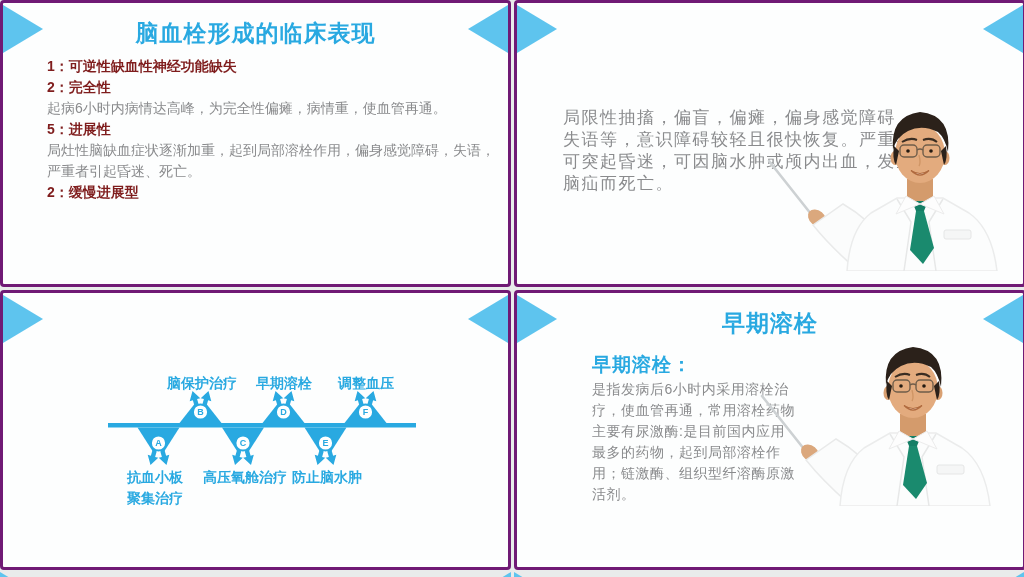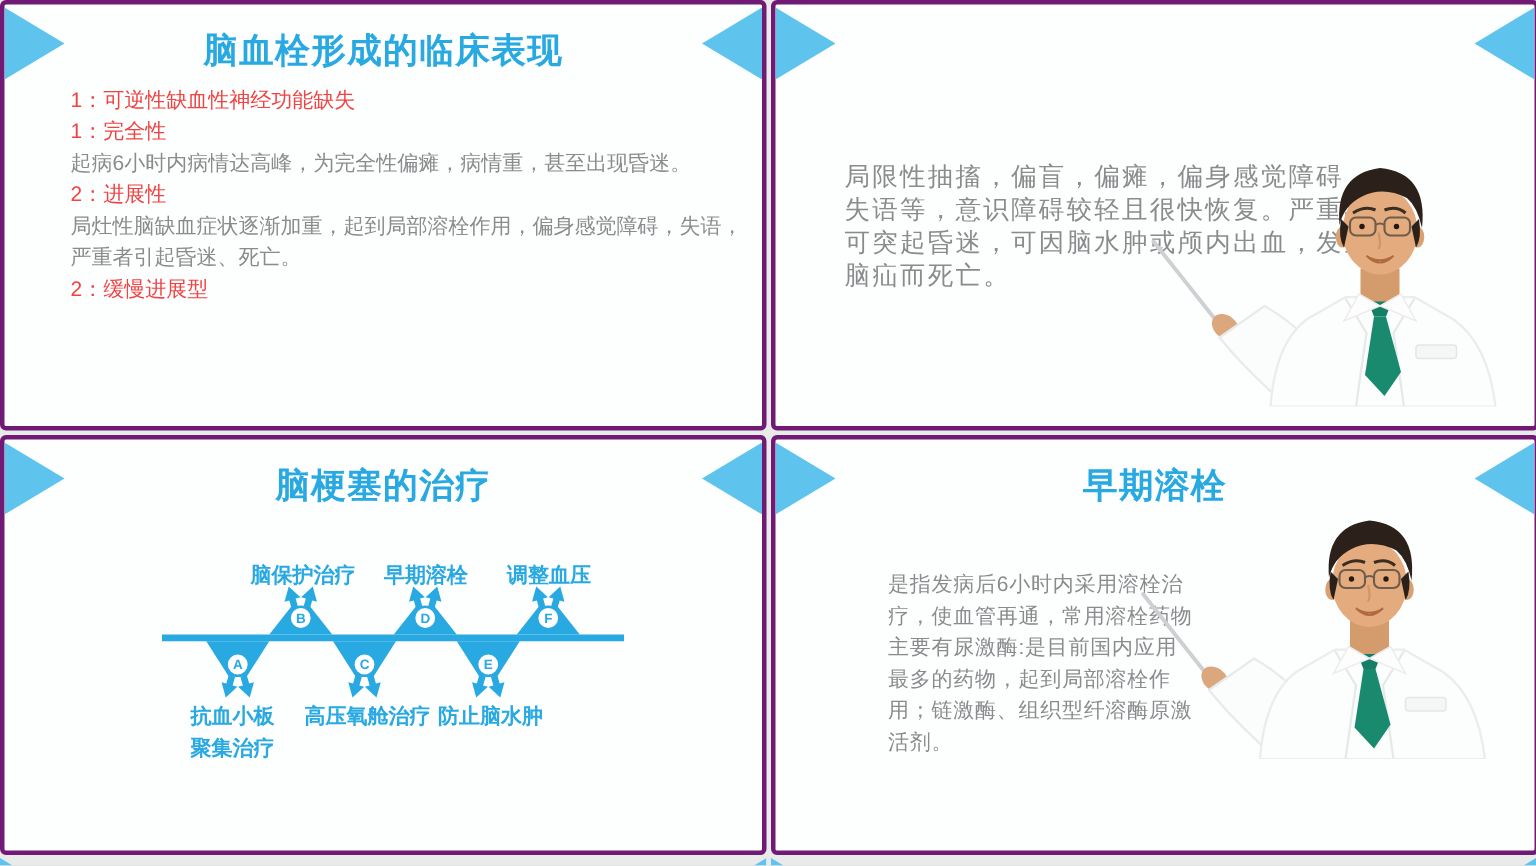--- a/index.html
+++ b/index.html
@@ -23,21 +23,21 @@
   .tri-left{right:0;clip-path:polygon(100% 0,0 50%,100% 100%);}
 
   .slide-title{
     position:absolute;top:15px;left:0;right:0;text-align:center;
     font-size:23px;font-weight:bold;color:#29a9e1;letter-spacing:1px;
   }
 
   
   .s1-content{position:absolute;left:44px;top:53px;width:452px;
     font-size:14px;line-height:21px;color:#8a8b8d;}
-  .s1-heading{font-weight:normal;color:#ef4444;}
+  .s1-heading{font-weight:bold;color:#7f1d1d;}
 
   
   .sub-heading{position:absolute;font-size:19px;font-weight:bold;color:#29a9e1;letter-spacing:1px;}
   #slide-2 .sub-heading{left:46px;top:78px;}
   #slide-2 .body-text{position:absolute;left:46px;top:104px;width:362px;
     font-size:17px;letter-spacing:1.5px;line-height:22px;color:#8a8b8d;}
   #slide-4 .sub-heading{left:75px;top:59px;}
   #slide-4 .body-text{position:absolute;left:75px;top:86px;width:206px;
     font-size:14px;letter-spacing:0.5px;line-height:21px;color:#8a8b8d;}
 
@@ -55,23 +55,23 @@
 <body>
 
 <div class="stage">
 
   <div class="slide" id="slide-1">
     <div class="tri tri-right"></div>
     <div class="tri tri-left"></div>
     <div class="slide-title">脑血栓形成的临床表现</div>
     <div class="s1-content">
       <div class="s1-heading">1：可逆性缺血性神经功能缺失</div>
-      <div class="s1-heading">1：完全性</div>
-      <div class="s1-body">起病6小时内病情达高峰，为完全性偏瘫，病情重，甚至出现昏迷。</div>
-      <div class="s1-heading">2：进展性</div>
+      <div class="s1-heading">2：完全性</div>
+      <div class="s1-body">起病6小时内病情达高峰，为完全性偏瘫，病情重，使血管再通。</div>
+      <div class="s1-heading">5：进展性</div>
       <div class="s1-body">局灶性脑缺血症状逐渐加重，起到局部溶栓作用，偏身感觉障碍，失语，严重者引起昏迷、死亡。</div>
       <div class="s1-heading">2：缓慢进展型</div>
     </div>
   </div>
 
   <div class="slide" id="slide-2">
     <div class="tri tri-right"></div>
     <div class="tri tri-left"></div>
     <div class="body-text">局限性抽搐，偏盲，偏瘫，偏身感觉障碍，失语等，意识障碍较轻且很快恢复。严重者可突起昏迷，可因脑水肿或颅内出血，发生脑疝而死亡。</div>
     <svg class="doctor" viewBox="0 0 270 170">
@@ -101,21 +101,20 @@
       <circle cx="161" cy="50" r="1.8" fill="#241a12"></circle>
       <circle cx="184" cy="50" r="1.8" fill="#241a12"></circle>
       <path d="M172 54 q2 8 0 11" stroke="#cf9565" stroke-width="1.4" fill="none"></path>
       <path d="M164 69.5 q9 6 18 0 q-9 9 -18 0 Z" fill="#ffffff" stroke="#b06a3e" stroke-width="1.2"></path>
     </svg>
   </div>
 
   <div class="slide" id="slide-3">
     <div class="tri tri-right"></div>
     <div class="tri tri-left"></div>
-    <div class="slide-title">脑梗塞的治疗</div>
     <svg class="timeline-svg" viewBox="0 0 511 280">
       <g fill="#29a9e1">
         <rect x="105" y="130" width="308" height="4.5"></rect>
         <polygon points="176.5,130 191.5,111 203.5,111 218.5,130"></polygon>
         <polygon points="259.5,130 274.5,111 286.5,111 301.5,130"></polygon>
         <polygon points="341.5,130 356.5,111 368.5,111 383.5,130"></polygon>
         <polygon points="134.5,134.5 149.5,158 161.5,158 176.5,134.5"></polygon>
         <polygon points="219,134.5 234,158 246,158 261,134.5"></polygon>
         <polygon points="301.5,134.5 316.5,158 328.5,158 343.5,134.5"></polygon>
         <path d="M0 0 L-5.5 9 L-2.2 9 L-2.2 15 L2.2 15 L2.2 9 L5.5 9 Z" transform="translate(189.5,98) rotate(-16)"></path>
@@ -156,20 +155,21 @@
         <text x="242" y="189">高压氧舱治疗</text>
         <text x="324" y="189">防止脑水肿</text>
       </g>
     </svg>
   </div>
 
   <div class="slide" id="slide-4">
     <div class="tri tri-right"></div>
     <div class="tri tri-left"></div>
     <div class="slide-title">早期溶栓</div>
+    <div class="sub-heading">早期溶栓：</div>
     <div class="body-text">是指发病后6小时内采用溶栓治疗，使血管再通，常用溶栓药物主要有尿激酶:是目前国内应用最多的药物，起到局部溶栓作用；链激酶、组织型纤溶酶原激活剂。</div>
     <svg class="doctor" viewBox="0 0 270 170">
       <line x1="22" y1="60" x2="64" y2="113" stroke="#cdd1d3" stroke-width="2.6" stroke-linecap="round"></line>
       <ellipse cx="70" cy="117" rx="10" ry="7.5" transform="rotate(40 70 117)" fill="#dba87d"></ellipse>
       <path d="M66 124 L96 103 Q122 118 136 139 L108 167 Q82 144 66 124 Z" fill="#fbfcfc" stroke="#e9eaea" stroke-width="1.5"></path>
       <path d="M100 170 Q103 128 124 112 L150 97 L196 97 L222 112 Q245 128 250 170 Z" fill="#fcfdfd" stroke="#ebecec" stroke-width="1.5"></path>
       <path d="M150 98 L164 121 L157 170" stroke="#e7e8e8" stroke-width="1.5" fill="none"></path>
       <path d="M196 98 L182 121 L189 170" stroke="#e7e8e8" stroke-width="1.5" fill="none"></path>
       <rect x="197" y="129" width="27" height="9" rx="2" fill="#f5f6f6" stroke="#e5e6e6"></rect>
       <path d="M160 78 L186 78 L186 100 Q173 110 160 100 Z" fill="#d49b6c"></path>

